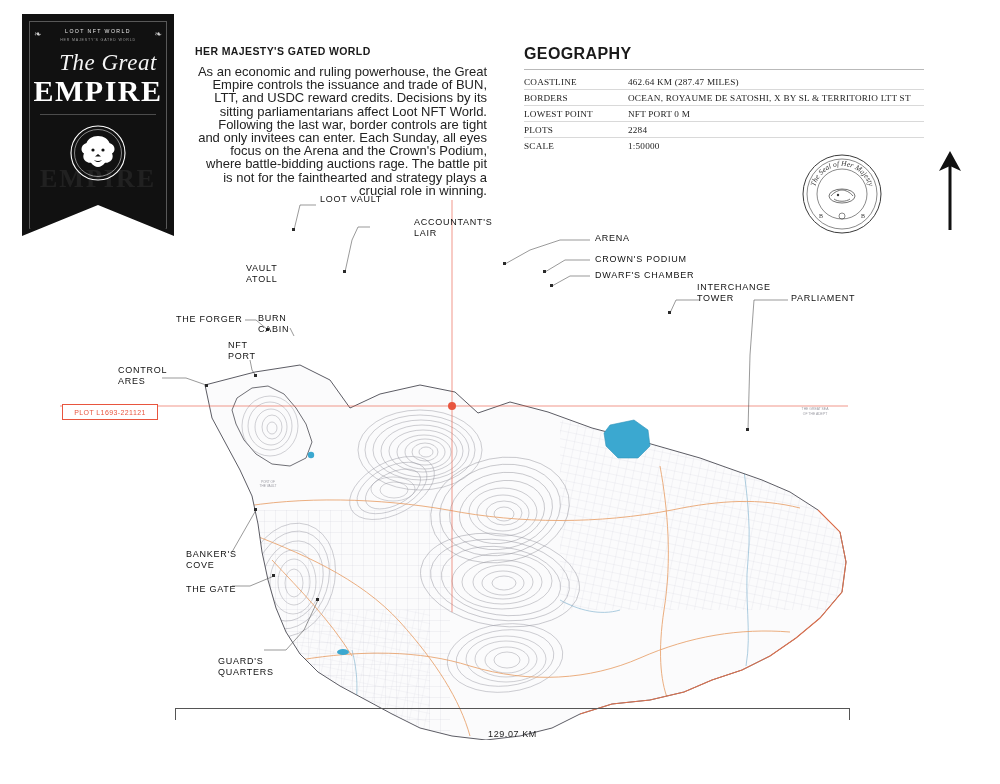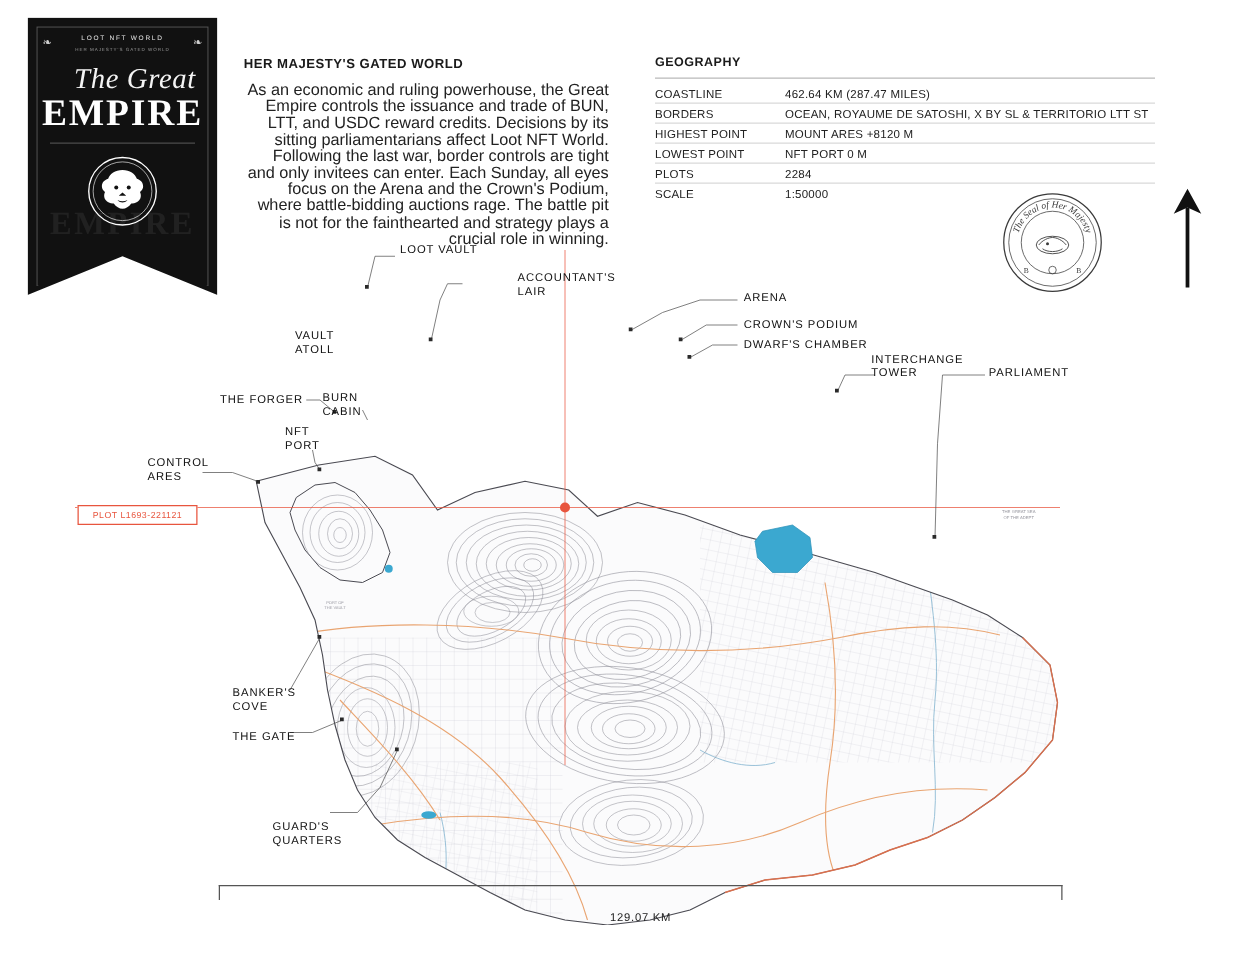--- a/index.html
+++ b/index.html
@@ -146,39 +146,40 @@
 
   
   #geo {
     position: absolute;
     left: 524px;
     top: 45px;
     width: 400px;
   }
   #geo h3 {
     margin: 0 0 6px 0;
-    font-size: 10px;
+    font-size: 16px;
     font-weight: bold;
     letter-spacing: 0.4px;
   }
   #geo .divider {
     height: 1px;
     background: #b9b9b9;
     margin-bottom: 4px;
   }
   #geo table {
     border-collapse: collapse;
     width: 100%;
   }
   #geo td {
     font-size: 9.2px;
     padding: 2.5px 0;
     border-bottom: 1px solid #d9d9d9;
     vertical-align: top;
     letter-spacing: 0.2px;
+    font-family: Liberation Serif, serif;
   }
   #geo tr:last-child td { border-bottom: none; }
   #geo td.k { width: 104px; color: #222; }
   #geo td.v { color: #222; }
 
   
   #seal {
     position: absolute;
     left: 800px;
     top: 152px;
@@ -306,24 +307,20 @@
   <div class="divider"></div>
   <table>
     <tbody>
       <tr>
         <td class="k">COASTLINE</td>
         <td class="v">462.64 KM (287.47 MILES)</td>
       </tr>
       <tr>
         <td class="k">BORDERS</td>
         <td class="v">OCEAN, ROYAUME DE SATOSHI, X BY SL &amp; TERRITORIO LTT ST</td>
-      </tr>
-      <tr>
-        <td class="k">HIGHEST POINT</td>
-        <td class="v">MOUNT ARES +8120 M</td>
       </tr>
       <tr>
         <td class="k">LOWEST POINT</td>
         <td class="v">NFT PORT  0 M</td>
       </tr>
       <tr>
         <td class="k">PLOTS</td>
         <td class="v">2284</td>
       </tr>
       <tr>
@@ -526,21 +523,21 @@
 
 <div class="lbl" style="left:320px; top:194px;">LOOT VAULT</div>
 <div class="lbl" style="left:375px; top:217px;margin-left:39px;">ACCOUNTANT'S
 LAIR</div>
 <div class="lbl" style="left:595px; top:233px;text-align:center;">ARENA</div>
 <div class="lbl" style="left:595px; top:254px;">CROWN'S PODIUM</div>
 <div class="lbl" style="left:595px; top:270px;">DWARF'S CHAMBER</div>
 <div class="lbl" style="left:697px; top:282px;">INTERCHANGE
 TOWER</div>
 <div class="lbl" style="left:791px; top:293px;">PARLIAMENT</div>
-<div class="lbl" style="left:236px; top:263px;">VAULT
+<div class="lbl" style="left:246px; top:263px;">VAULT
 ATOLL</div>
 <div class="lbl" style="left:176px; top:314px;">THE FORGER</div>
 <div class="lbl" style="left:258px; top:313px;">BURN
 CABIN</div>
 <div class="lbl" style="left:228px; top:340px;">NFT
 PORT</div>
 <div class="lbl" style="left:118px; top:365px;">CONTROL
 ARES</div>
 <div class="lbl" style="left:186px; top:549px;">BANKER'S
 COVE</div>

